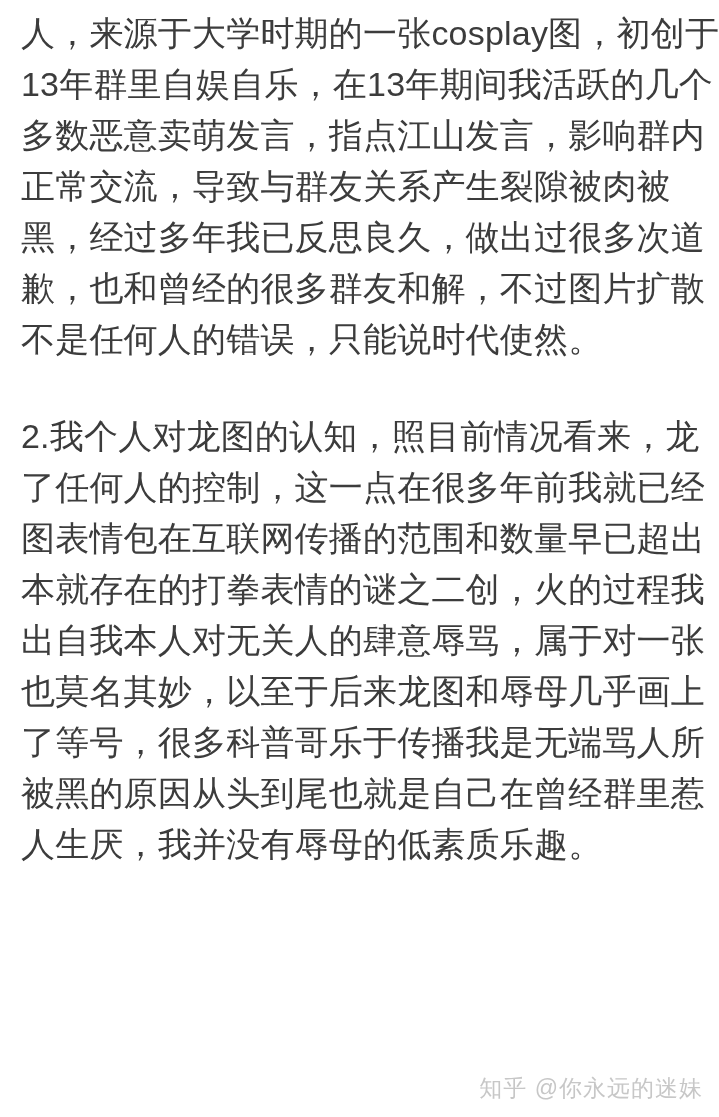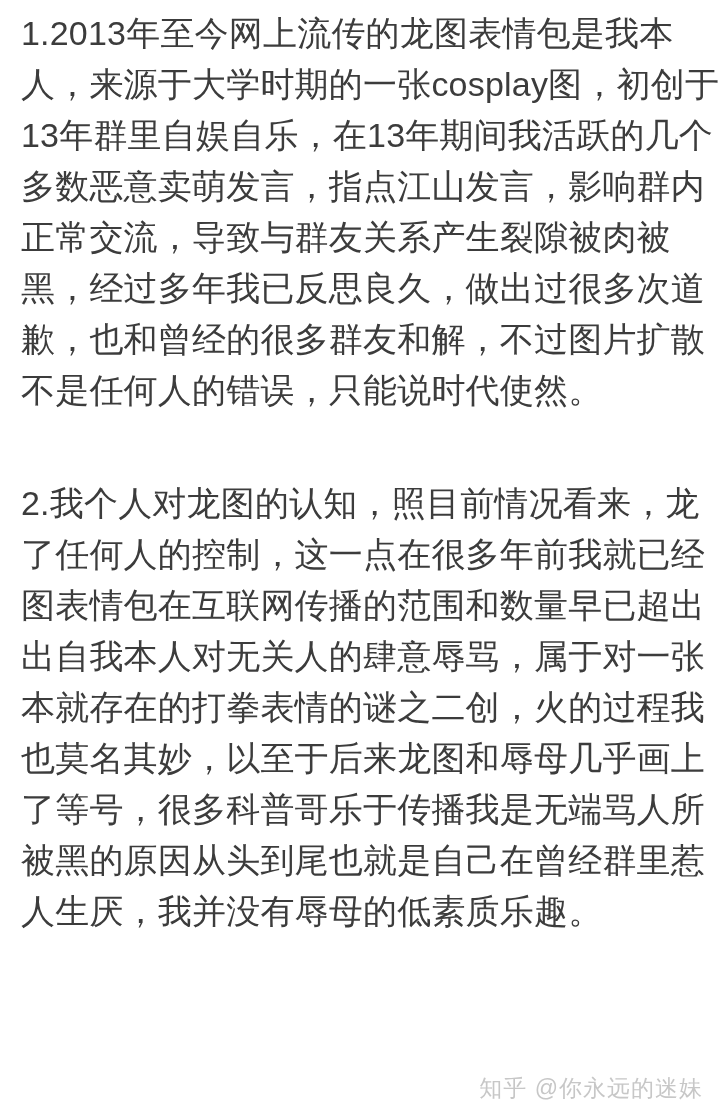--- a/index.html
+++ b/index.html
@@ -14,21 +14,21 @@
     height: 1117px;
     background: #ffffff;
     overflow: hidden;
     box-sizing: border-box;
     padding: 8px 18px 0 21px;
   }
   .paragraph {
     display: block;
   }
   .paragraph.second {
-    margin-top: 62px;
+    margin-top: 46px;
   }
   .line {
     font-size: 34px;
     line-height: 51px;
     height: 51px;
     color: #3c3c3c;
     font-weight: 400;
     letter-spacing: 0.2px;
     white-space: nowrap;
   }
@@ -43,36 +43,35 @@
     white-space: nowrap;
     margin-top: 48px;
   }
 </style>
 </head>
 <body>
 
 <div class="page">
 
   <div class="paragraph first">
-    <div class="line">1.2013年至今网上流传的龙图表情包是我本</div>
     <div class="line">人，来源于大学时期的一张cosplay图，初创于</div>
     <div class="line">13年群里自娱自乐，在13年期间我活跃的几个</div>
     <div class="line">多数恶意卖萌发言，指点江山发言，影响群内</div>
     <div class="line">正常交流，导致与群友关系产生裂隙被肉被</div>
     <div class="line">黑，经过多年我已反思良久，做出过很多次道</div>
     <div class="line">歉，也和曾经的很多群友和解，不过图片扩散</div>
     <div class="line">不是任何人的错误，只能说时代使然。</div>
   </div>
 
   <div class="paragraph second">
     <div class="line">2.我个人对龙图的认知，照目前情况看来，龙</div>
     <div class="line">了任何人的控制，这一点在很多年前我就已经</div>
     <div class="line">图表情包在互联网传播的范围和数量早已超出</div>
+    <div class="line">本就存在的打拳表情的谜之二创，火的过程我</div>
     <div class="line">出自我本人对无关人的肆意辱骂，属于对一张</div>
-    <div class="line">本就存在的打拳表情的谜之二创，火的过程我</div>
     <div class="line">也莫名其妙，以至于后来龙图和辱母几乎画上</div>
     <div class="line">了等号，很多科普哥乐于传播我是无端骂人所</div>
     <div class="line">被黑的原因从头到尾也就是自己在曾经群里惹</div>
     <div class="line">人生厌，我并没有辱母的低素质乐趣。</div>
   </div>
 
   <div class="watermark">知乎 @你永远的迷妹</div>
 
 </div>
 

